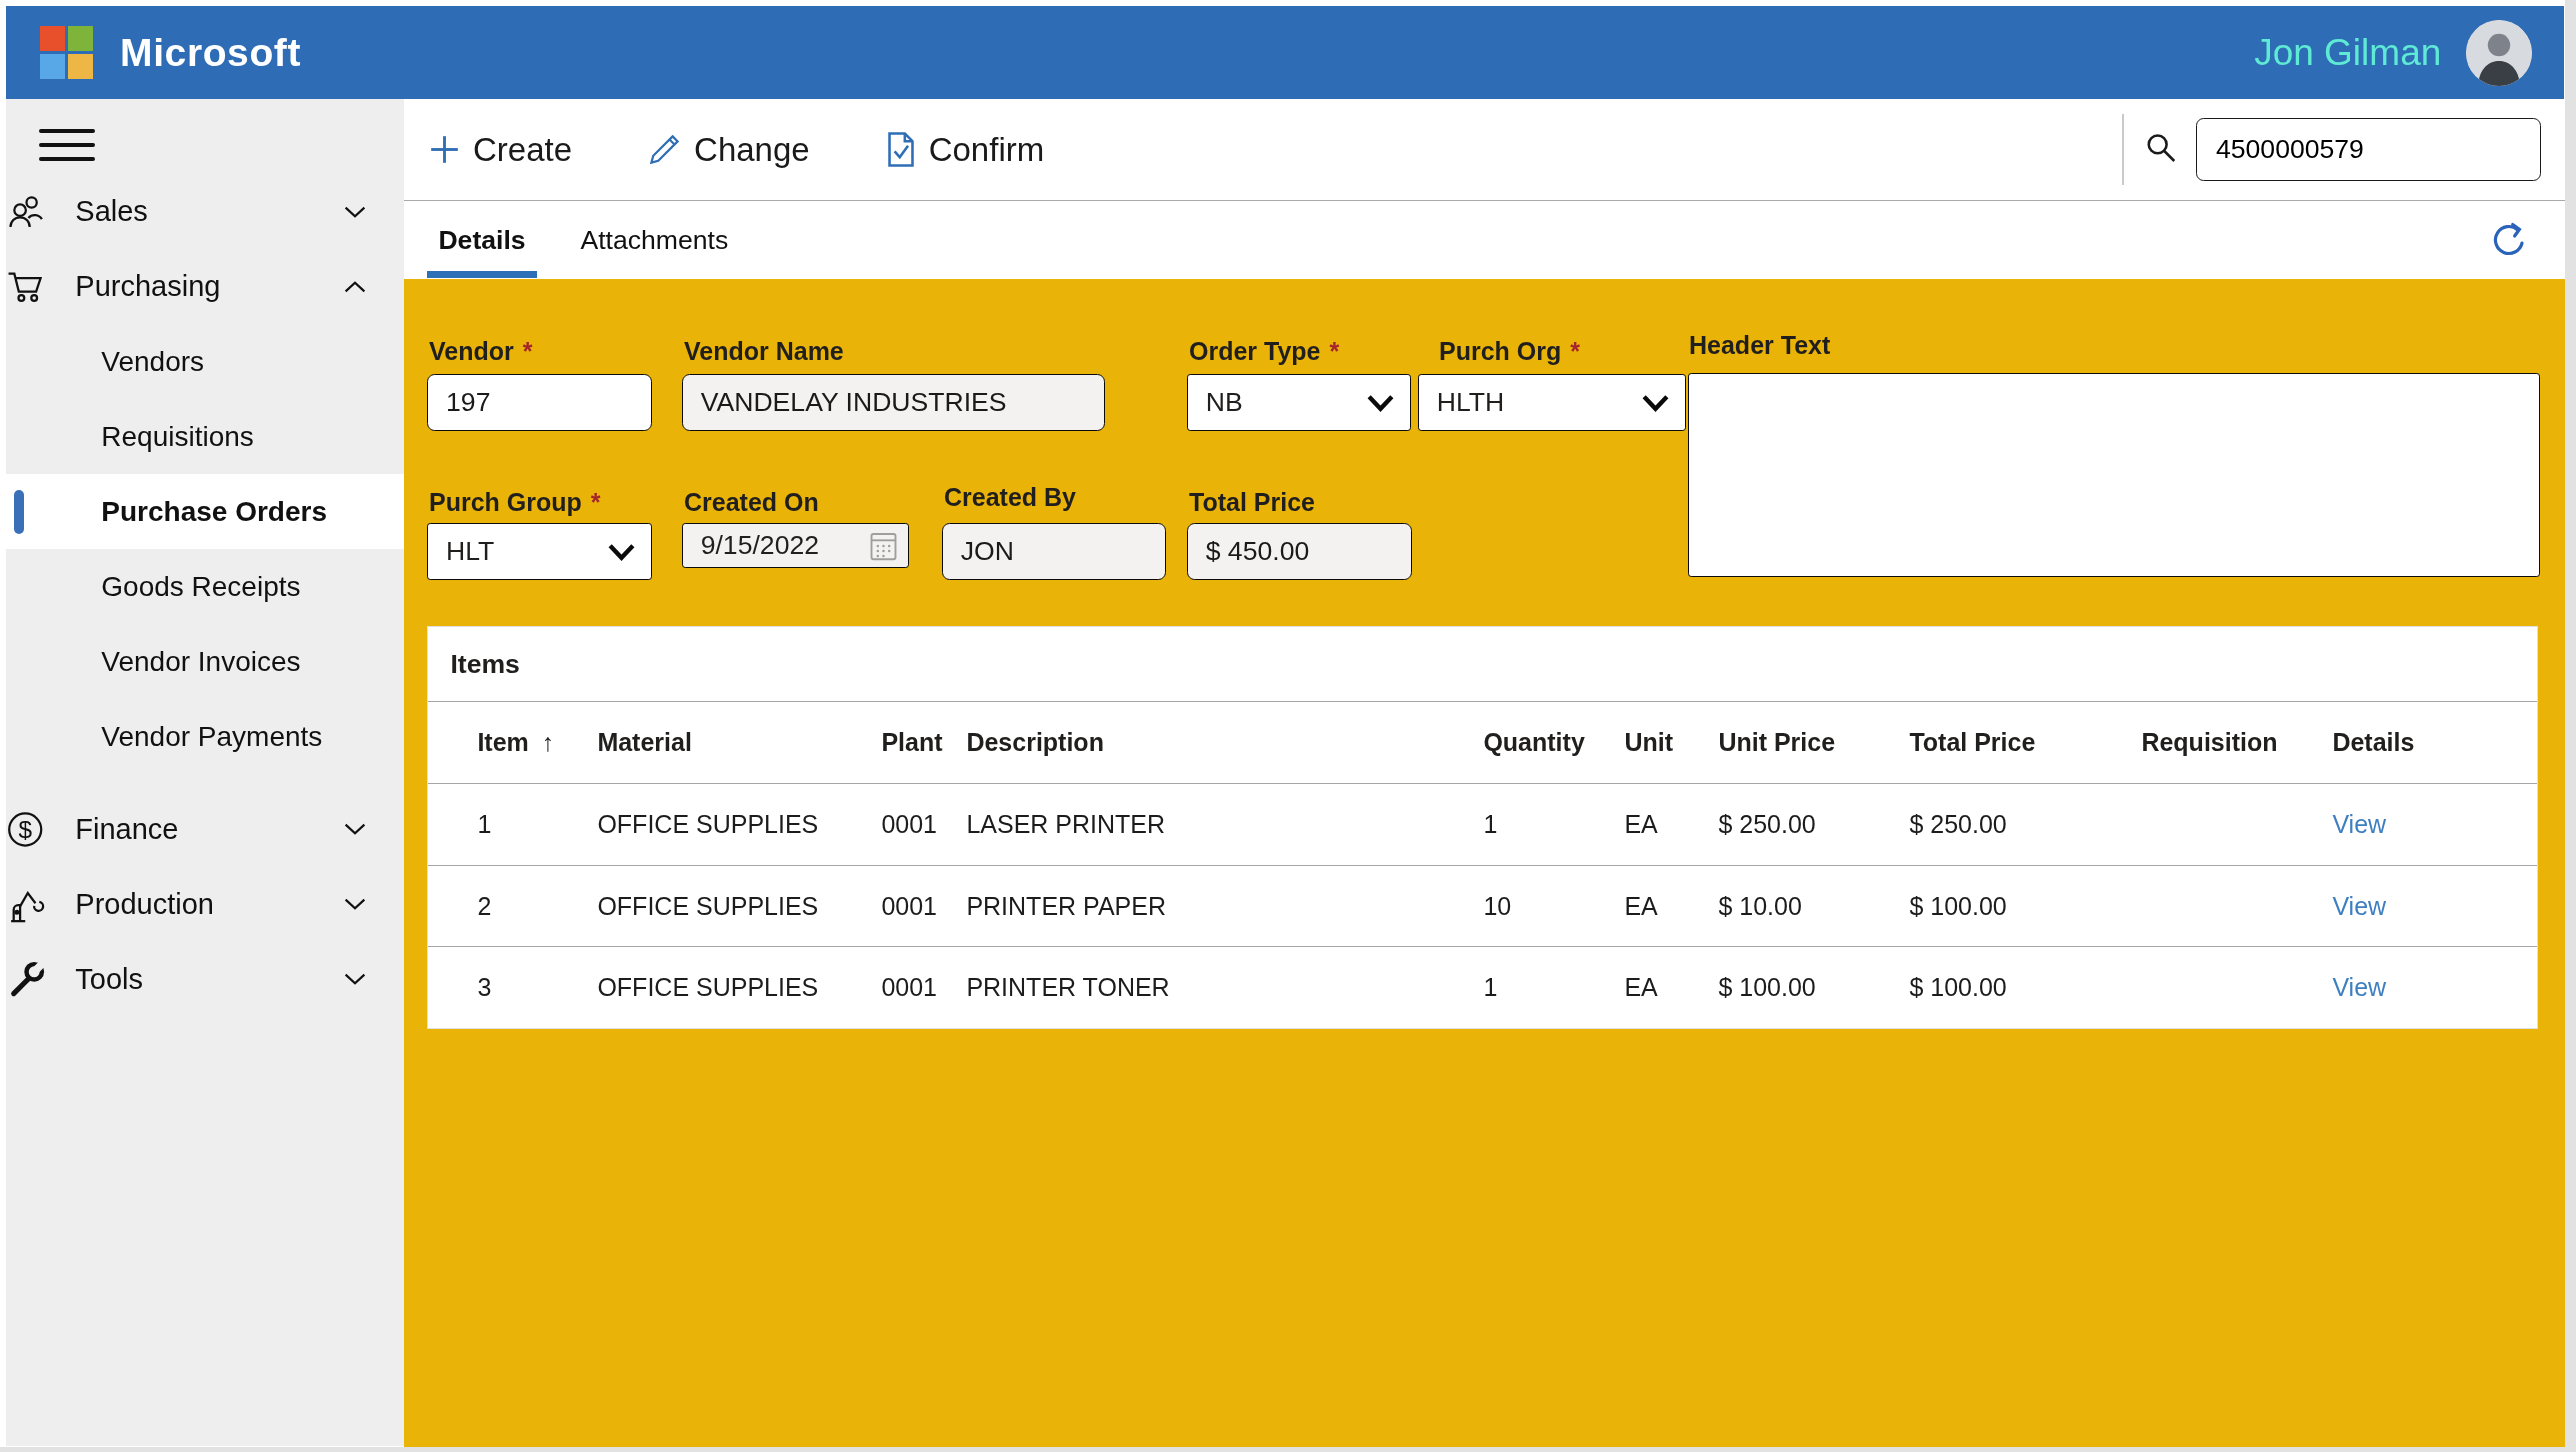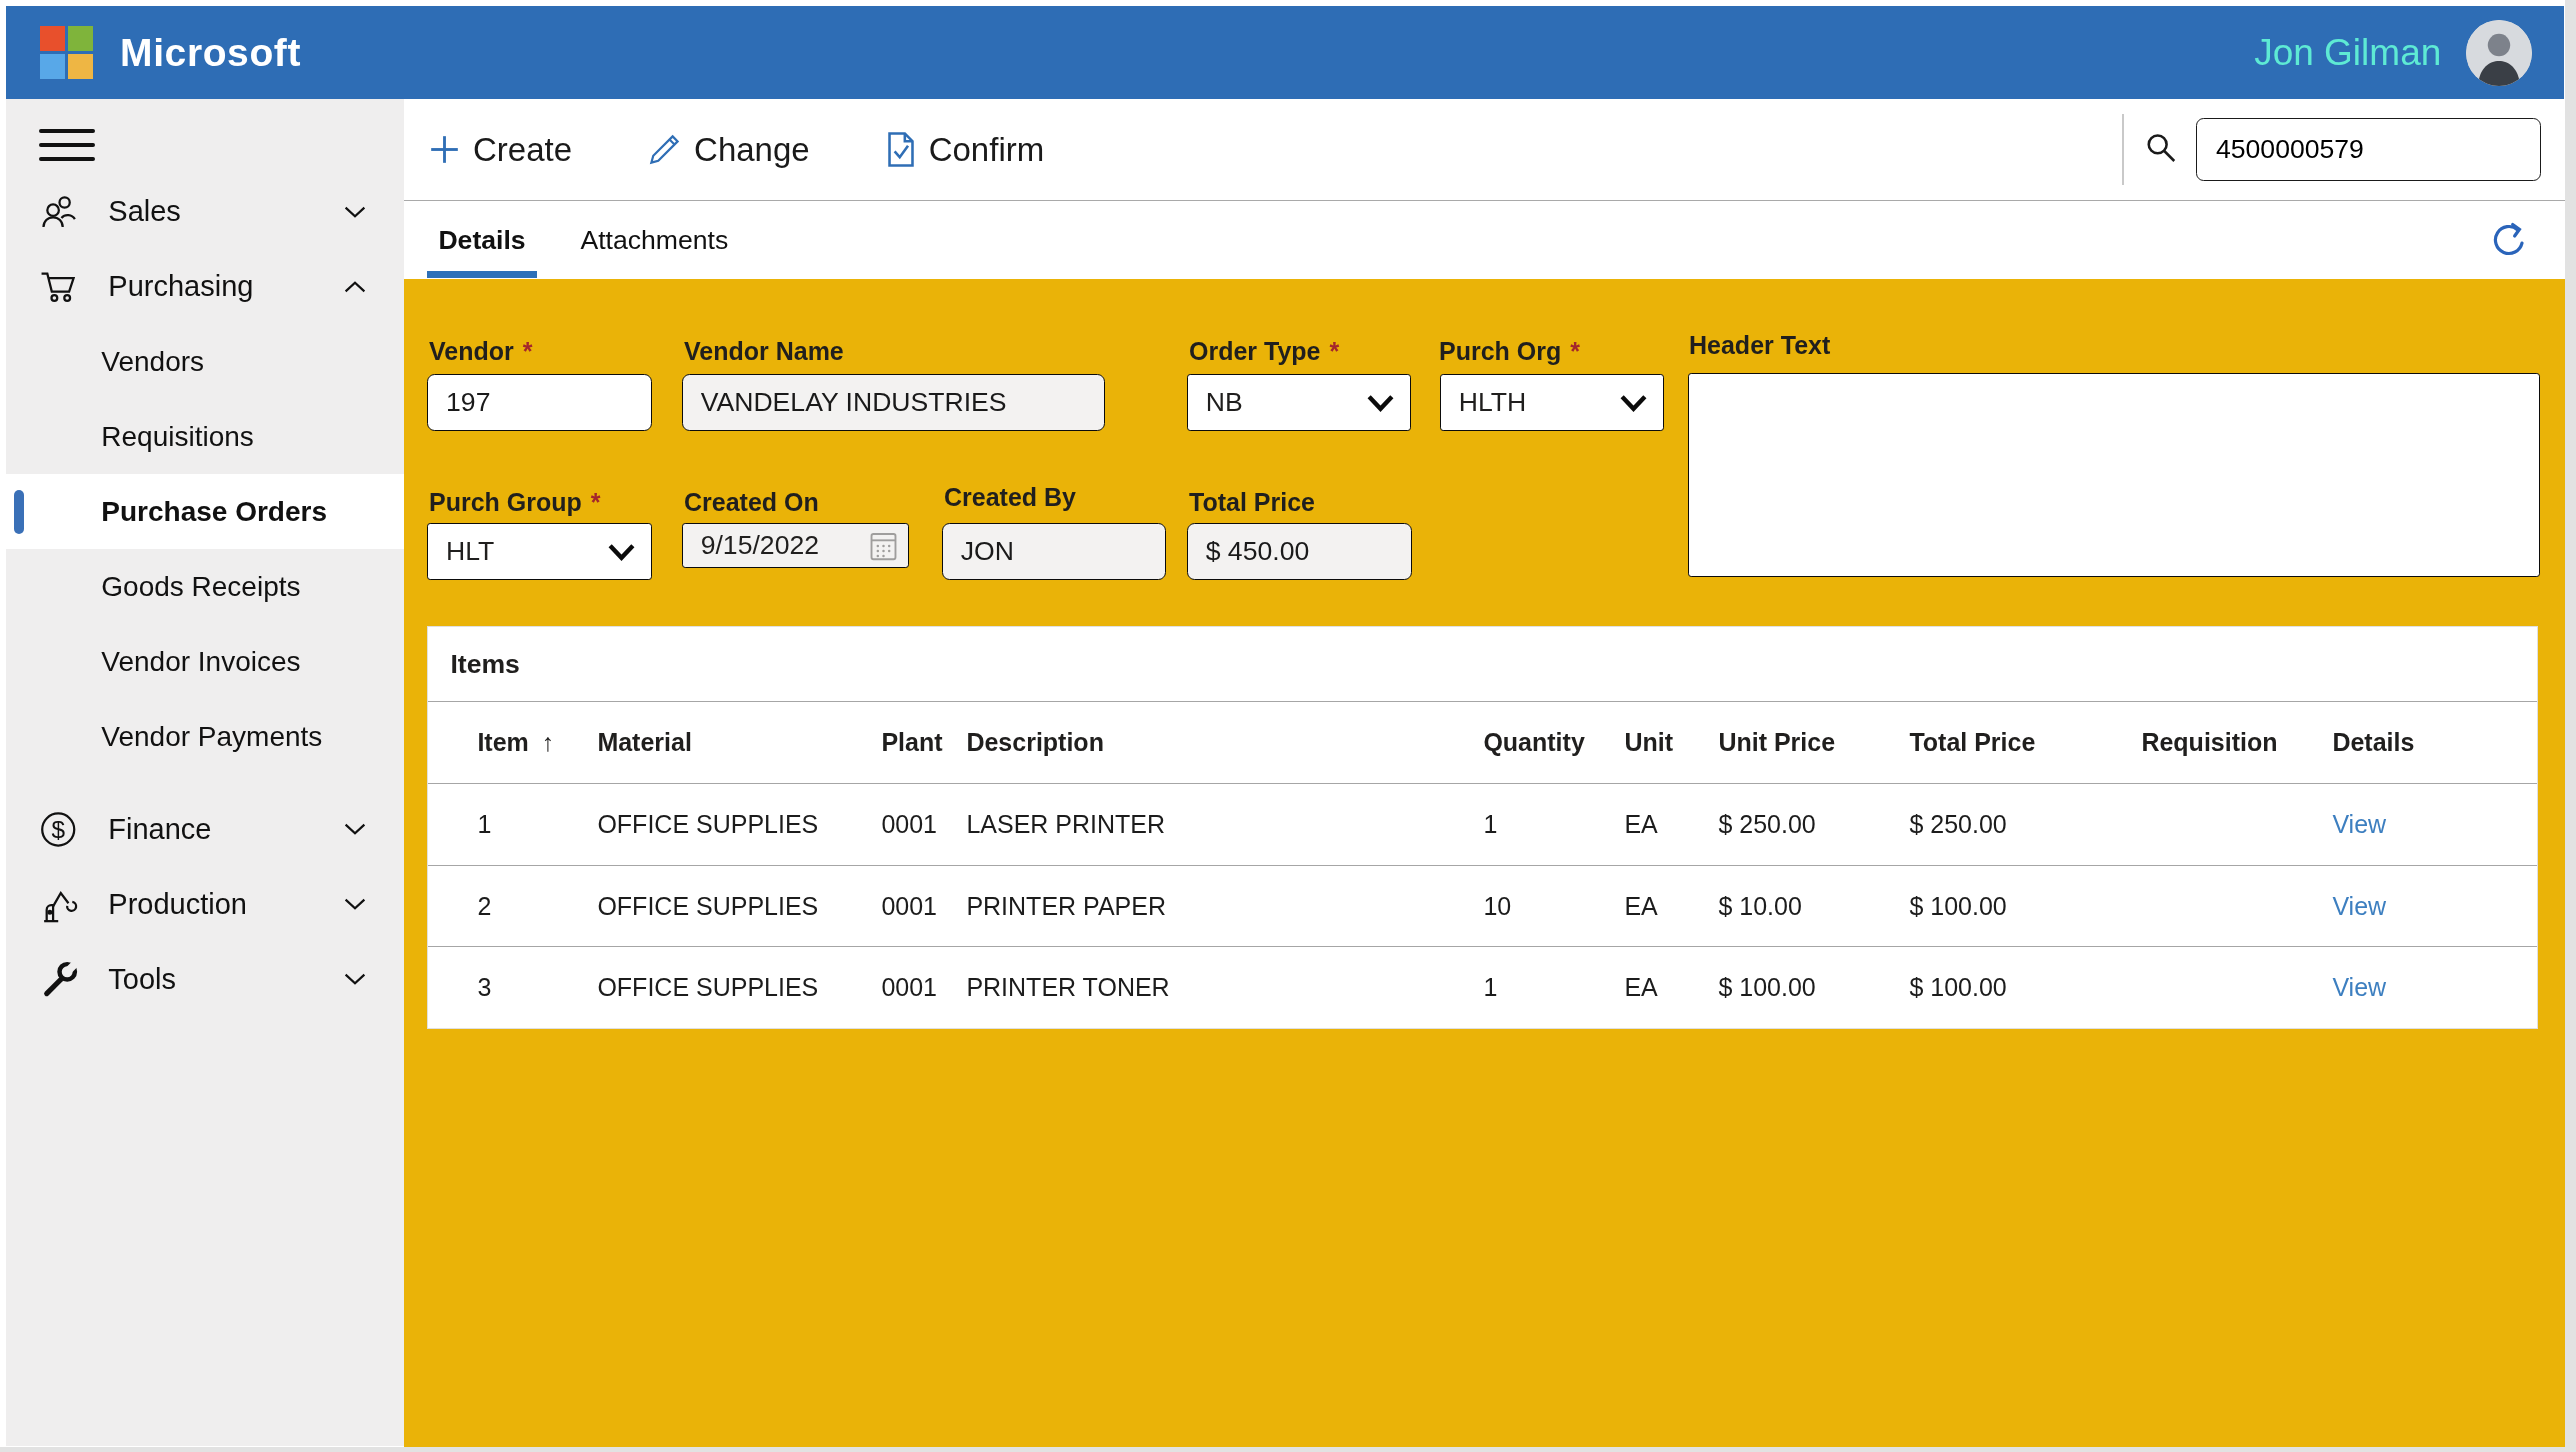--- a/index.html
+++ b/index.html
@@ -18,21 +18,21 @@
   .brand { color:#ffffff; font-size:39px; font-weight:700; margin-left:26.6px; letter-spacing:0.6px; }
   .tb-spacer { flex:1; }
   .user-name { color:#5eead4; font-size:37px; font-weight:400; margin-right:25px; }
   .avatar { width:66px; height:66px; border-radius:50%; overflow:hidden; margin-right:32px; background:#d7dade; flex:none; }
 
   
   .sidebar { position:absolute; left:6.3px; top:99px; width:398px; height:1347px; background:#efeeee; z-index:5; }
   .hamburger { position:absolute; left:33px; top:30px; width:56px; height:32px; display:flex; flex-direction:column; justify-content:space-between; cursor:pointer; }
   .hamburger div { height:3.8px; background:#111111; border-radius:1.9px; }
   .nav { position:absolute; left:0; top:75px; width:100%; }
-  .nav-row { position:relative; height:75px; display:flex; align-items:center; padding-left:33px; cursor:pointer; }
+  .nav-row { position:relative; height:75px; display:flex; align-items:center; cursor:pointer; }
   .nav-row .nico { width:41px; height:41px; flex:none; display:flex; align-items:center; justify-content:center; }
   .nav-row .nlabel { font-size:29px; margin-left:28px; color:#111111; }
   .nav-chev { position:absolute; right:37px; top:50%; transform:translateY(-50%); }
   .nav-sub { position:relative; height:75px; display:flex; align-items:center; padding-left:95px; font-size:28px; color:#111111; cursor:pointer; }
   .nav-sub.selected { background:#ffffff; font-weight:700; }
   .nav-sub.selected::before { content:""; position:absolute; left:7.6px; top:50%; transform:translateY(-50%); width:10px; height:44px; border-radius:5.7px; background:#3a70b7; }
   .gap-lg { margin-top:17.7px; }
 
   
   .toolbar { position:absolute; left:404px; top:99px; width:2161px; height:102px; background:#ffffff; border-bottom:1.9px solid #a9a9a9; display:flex; align-items:center; z-index:4; }
@@ -286,21 +286,21 @@
       <input class="f-input ro" type="text" readonly="" value="VANDELAY INDUSTRIES" style="">
     </div>
     <div class="dd" style="left:783px; top:95px; width:224px;">
       <span class="dd-val">NB</span>
       <span>
         <svg width="29" height="19" viewBox="0 0 46 30" fill="none" stroke="#0b0b0b" stroke-width="7">
             <polyline points="5,6 23,25 41,6"></polyline>
           </svg>
       </span>
     </div>
-    <div class="dd" style="left:1036px; top:95px; width:224px;">
+    <div class="dd" style="left:1014px; top:95px; width:268px;">
       <span class="dd-val">HLTH</span>
       <span>
         <svg width="29" height="19" viewBox="0 0 46 30" fill="none" stroke="#0b0b0b" stroke-width="7">
             <polyline points="5,6 23,25 41,6"></polyline>
           </svg>
       </span>
     </div>
     <textarea class="htext" style="left: 1284px; top: 94px; width: 852px; height: 204px;"></textarea>
 
     <div class="f-label" style="left:25px; top:209px;"><span>Purch Group</span><span class="req">*</span></div>

